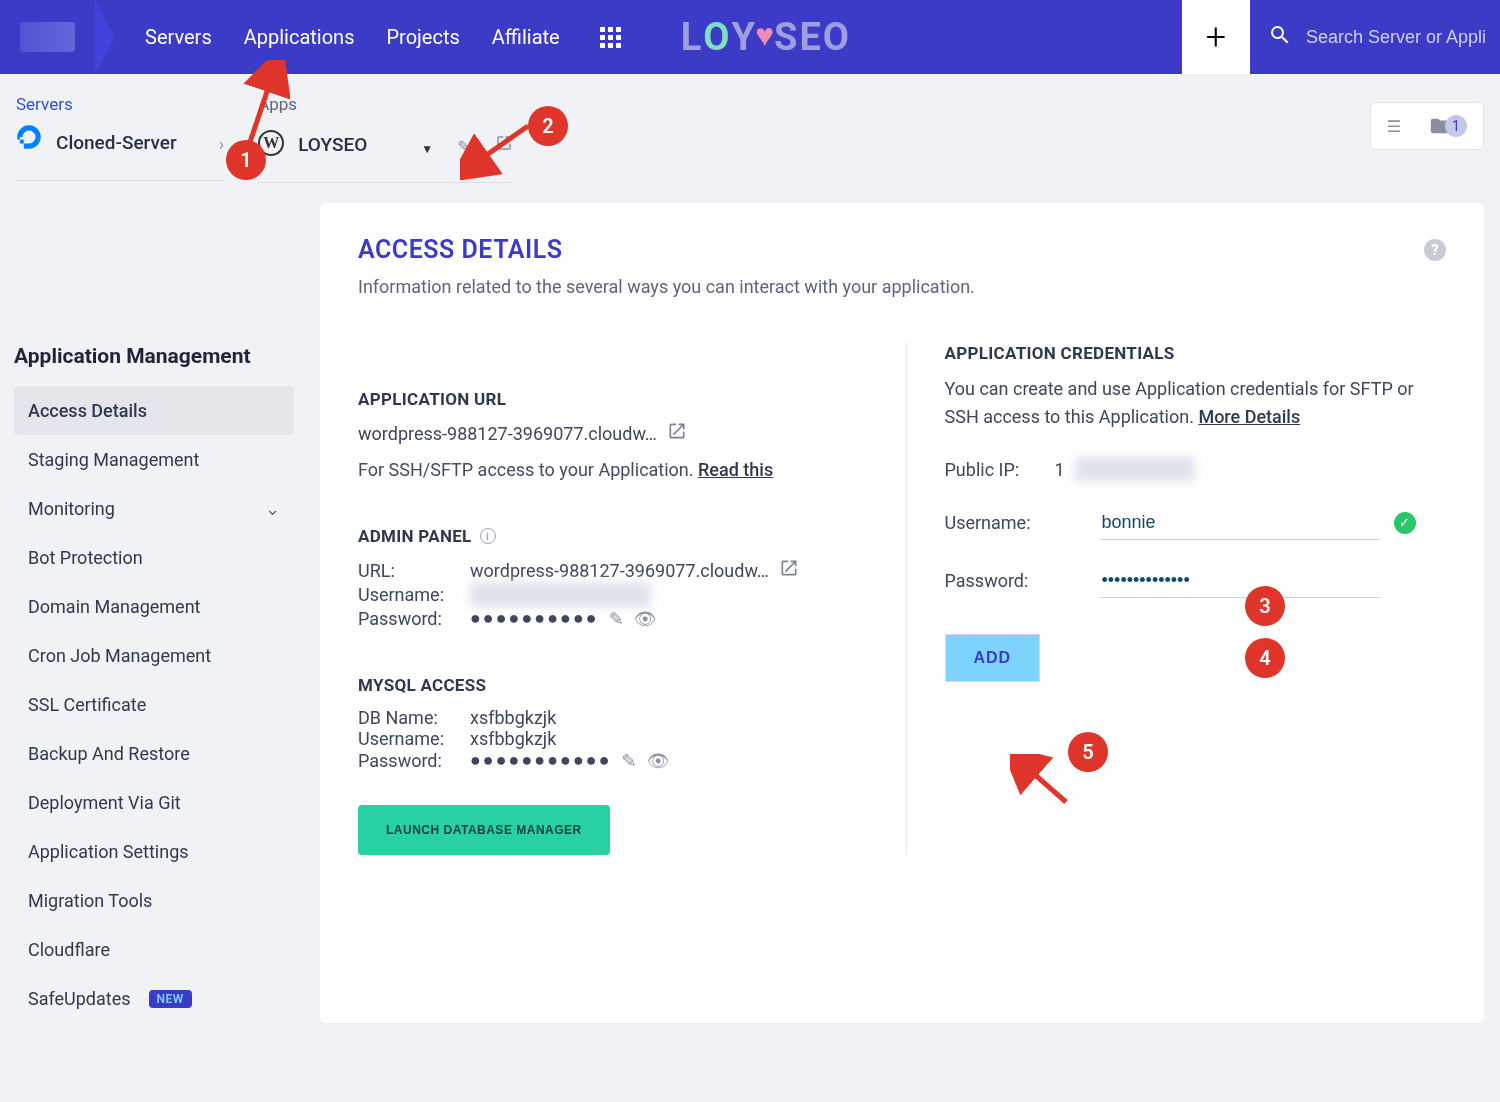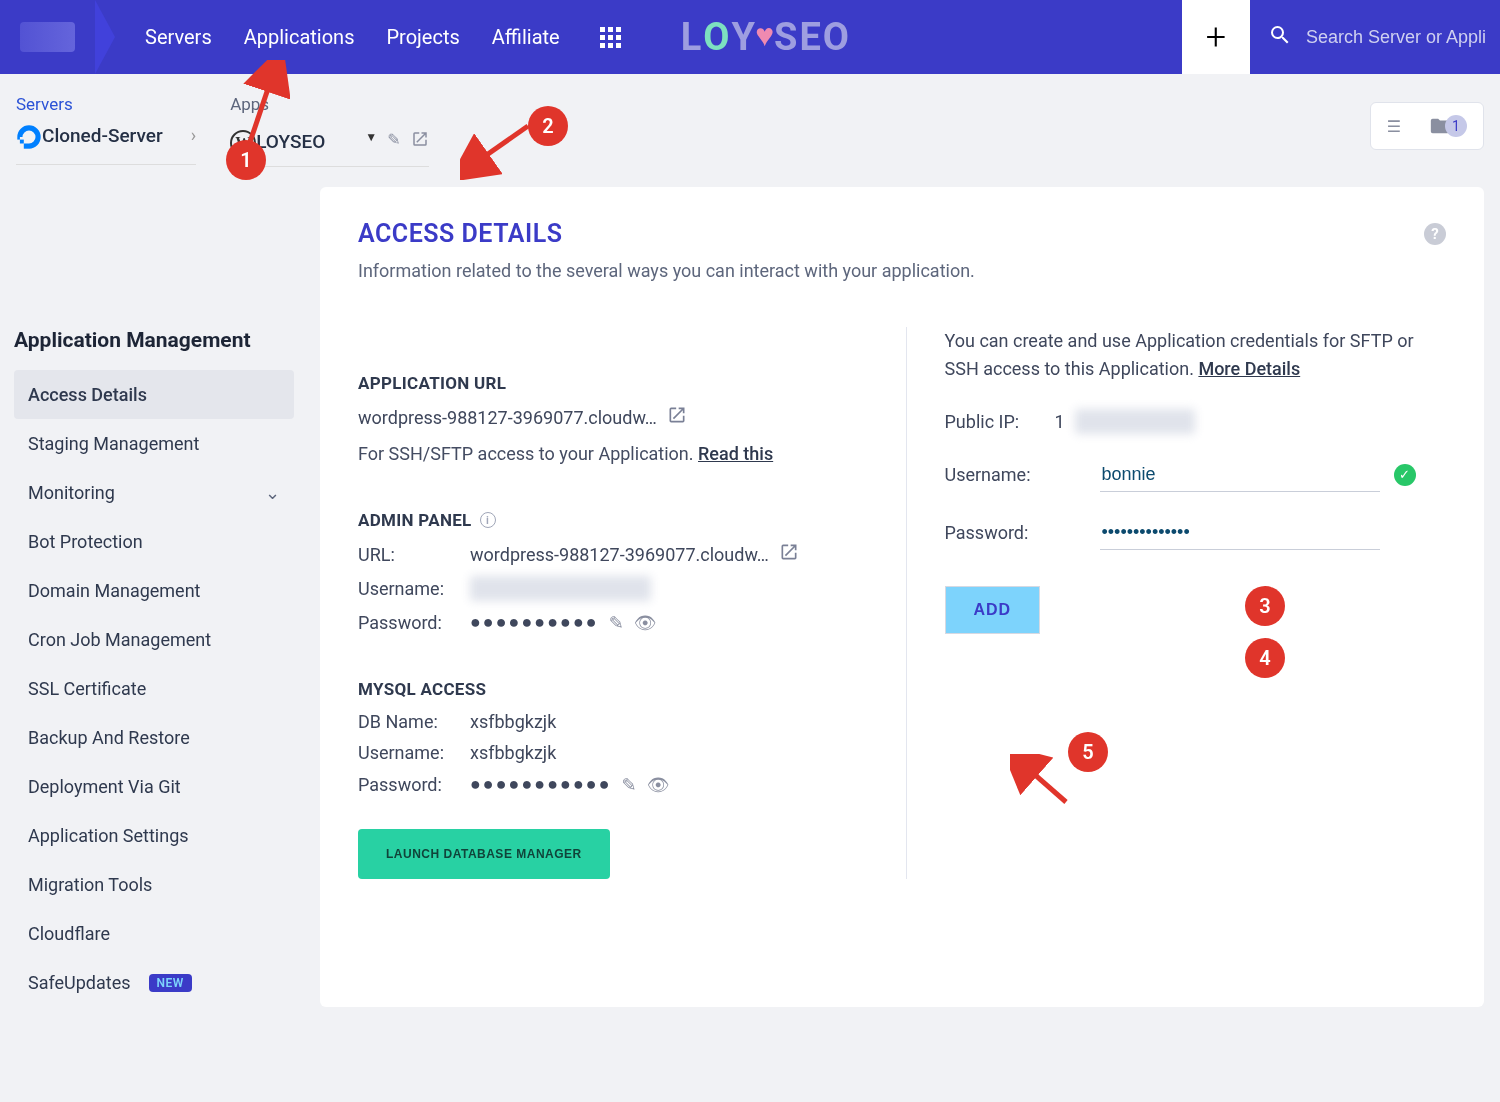--- a/index.html
+++ b/index.html
@@ -22,21 +22,21 @@
   .plus-box { width: 68px; height: 74px; background: #fff; color: #000; display: flex; align-items: center; justify-content: center; font-size: 36px; font-weight: 300; cursor: pointer; }
   .search-box { display: flex; align-items: center; padding: 0 18px; gap: 14px; width: 250px; }
   .search-ic svg { width: 24px; height: 24px; fill: #fff; }
   .search-input { background: transparent; border: none; color: #fff; font-size: 18px; outline: none; width: 180px; }
   .search-input::placeholder { color: #cfd0f0; }
 
   
   .crumb-area { padding: 20px 16px 0 16px; display: flex; align-items: flex-start; gap: 34px; position: relative; }
   .crumb-col { }
   .crumb-label { color: #2b52d6; font-size: 17px; margin-bottom: 10px; cursor: pointer; }
-  .crumb-row { display: flex; align-items: flex-start; gap: 0; border-bottom: 1px solid #ddd; padding-bottom: 10px; }
+  .crumb-row { display: flex; align-items: flex-end; gap: 14px; border-bottom: 1px solid #ddd; padding-bottom: 26px; }
   .do-logo { width: 26px; height: 26px; }
   .crumb-name { font-size: 19px; color: #253045; font-weight: 500; }
   .chev-right { color: #999; font-size: 18px; margin-left: 28px; }
   .apps-col .crumb-label { margin-bottom: 16px; }
   .wp-ic { width: 26px; height: 26px; border-radius: 50%; border: 2px solid #333; display: flex; align-items: center; justify-content: center; font-weight: 700; font-family: serif; }
   .caret-d { font-size: 12px; color: #333; margin-left: 40px; }
   .edit-ic, .ext-ic { color: #8a8fa0; cursor: pointer; margin-left: 10px; }
   .top-right-icons { position: absolute; right: 16px; top: 28px; background: #fff; border: 1px solid #e0e3eb; border-radius: 6px; padding: 12px 16px; display: flex; gap: 28px; align-items: center; }
   .top-right-icons .badge1 { background: #c5c8e8; color: #3b3bc7; border-radius: 50%; width: 22px; height: 22px; display: inline-flex; align-items: center; justify-content: center; font-size: 14px; margin-left: -6px; }
 
@@ -57,21 +57,21 @@
   .main-sub { color: #5d667c; font-size: 18px; margin-top: 12px; }
 
   .section-h { font-size: 17px; font-weight: 700; color: #2f394e; letter-spacing: 0.3px; margin-top: 46px; margin-bottom: 12px; display: flex; align-items: center; gap: 8px;}
   .info-ic { width: 16px; height: 16px; border: 1.5px solid #a0a6b8; border-radius: 50%; display: inline-flex; align-items: center; justify-content: center; font-size: 11px; color: #a0a6b8; font-weight: 600; }
   .vtext { font-size: 18px; color: #3f475c; }
   .url-row { display: flex; align-items: center; gap: 10px; }
   .ext-link svg { width: 20px; height: 20px; fill: #7a8096; }
   .ssh-note { margin-top: 14px; font-size: 18px; color: #444c62; }
   .ssh-note a { color: #2f394e; text-decoration: underline; cursor: pointer; font-weight: 500;}
 
-  .kv { display: flex; margin-top: 10px; align-items: center; }
+  .kv { display: flex; align-items: center; }
   .kv .k { width: 112px; font-size: 18px; color: #3f475c; }
   .kv .v { font-size: 18px; color: #3f475c; display: flex; align-items: center; gap: 10px;}
   .blur { filter: blur(5px); background: #e0e3eb; color: transparent; padding: 2px 4px; border-radius: 2px; }
   .dots { letter-spacing: 2px; font-weight: 700; }
   .ic-btn { color: #8a8fa0; cursor: pointer; }
   .launch-btn { margin-top: 34px; background: #28d1a3; color: #10443a; font-weight: 700; border: none; padding: 18px 28px; font-size: 12px; letter-spacing: 0.5px; border-radius: 4px; cursor: pointer; }
 
   .two-col { display: flex; gap: 46px; margin-top: 46px;}
   .col-l { flex: 1; }
   .col-r { flex: 1; border-left: 1px solid #e3e6ef; padding-left: 38px; }
@@ -279,20 +279,21 @@
               <span class="dots">●●●●●●●●●●●</span>
               <span class="ic-btn">✎</span>
               <span class="ic-btn">👁</span>
             </span>
           </div>
 
         <button class="launch-btn">LAUNCH DATABASE MANAGER</button>
       </div>
 
       <div class="col-r">
+        <div class="section-h">APPLICATION CREDENTIALS</div>
         <div class="cred-note"><span>You can create and use Application credentials for SFTP or SSH access to this Application. </span><a>More Details</a></div>
 
         <div class="kv" style="margin-top:26px;">
             <span class="k" style="width:110px;">Public IP:</span>
             <span class="v">
               <span>1</span>
               <span class="blur" style="width:120px;">44.100.22.33</span>
             </span>
           </div>
 

